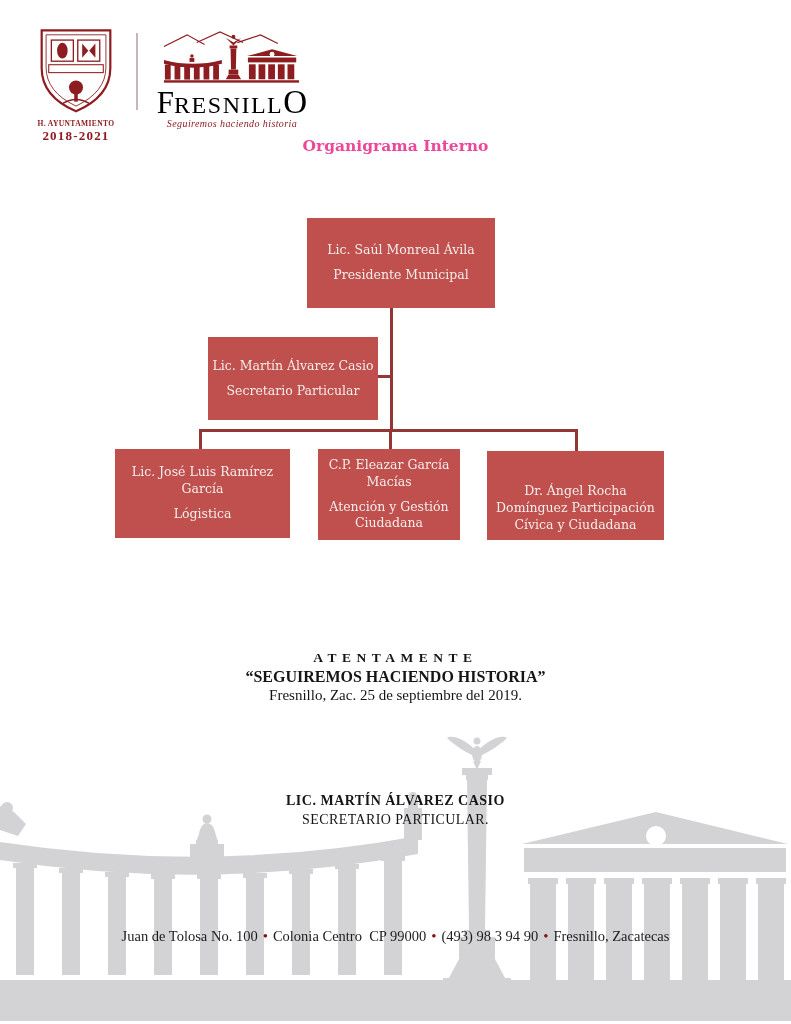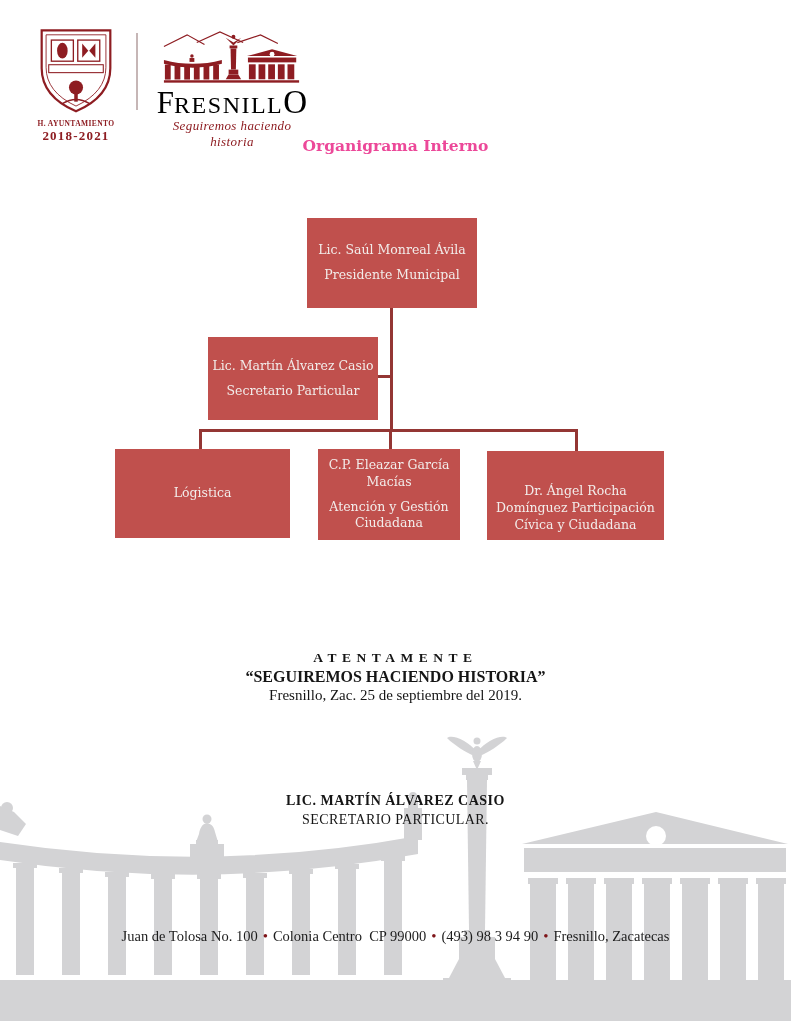--- a/index.html
+++ b/index.html
@@ -13,33 +13,33 @@
   .watermark { position:absolute; left:0; top:724px; width:791px; height:300px; z-index:0; }
 
   
   .crest-wrap { position:absolute; left:30px; top:26px; width:92px; text-align:center; z-index:2; }
   .crest-caption { font-size:7.5px; font-weight:bold; color:#8e1d22; letter-spacing:.4px; margin-top:1px; }
   .crest-period  { font-size:13px;  font-weight:bold; color:#8e1d22; letter-spacing:1.2px; }
   .divider { position:absolute; left:136px; top:33px; width:2px; height:77px; background:#c6b6b6; z-index:2; }
   .logo-wrap { position:absolute; left:150px; top:31px; width:164px; text-align:center; z-index:2; }
   .wordmark { color:#000000; line-height:.9; margin-top:-3px; white-space:nowrap; }
   .wm-big { font-size:31px; } .wm-mid { font-size:24px; letter-spacing:1.5px; } .wm-end { font-size:33px; }
-  .tagline { font-size:13px; font-style:italic; color:#8e1d22; letter-spacing:.4px; margin-top:0;font-family:Liberation Serif, serif; }
+  .tagline { font-size:10px; font-style:italic; color:#8e1d22; letter-spacing:.4px; margin-top:0;font-family:Liberation Serif, serif; }
 
   
   .title { position:absolute; top:136px; left:0; right:0; text-align:center; z-index:2;
            font-family:"DejaVu Serif", serif; font-weight:bold; font-size:15.5px; color:#ec4899; }
 
   
   .obox { position:absolute; z-index:2; background:#c0504d; color:#f2ecea;
           font-family:"DejaVu Serif", serif; font-size:12.5px; line-height:1.35;
           display:flex; flex-direction:column; justify-content:center; align-items:center;
           text-align:center; padding:2px; box-sizing:border-box; }
   .obox p { margin:4px 0; }
-  .b1 { left:307px; top:218px; width:170px; height:90px; }
+  .b1 { left:307px; top:218px; width:188px; height:90px; }
   .b2 { left:208px; top:337px; width:170px; height:83px; }
   .b3 { left:115px; top:449px; width:175px; height:89px; }
   .b4 { left:318px; top:449px; width:142px; height:91px; }
   .b5 { left:487px; top:451px; width:177px; height:89px;justify-content:flex-end; }
   .conn { position:absolute; background:#943634; z-index:1; }
   .vline1 { left:390px; top:308px; width:3px; height:124px; }
   .stub   { left:378px; top:375px; width:13px; height:3px; }
   .hline  { left:199px; top:429px; width:379px; height:3px; }
   .dropL  { left:199px; top:429px; width:3px; height:21px; }
   .dropM  { left:389px; top:429px; width:3px; height:21px; }
@@ -211,20 +211,21 @@
 
   <div class="obox b1">
     <p>Lic. Saúl Monreal Ávila</p>
     <p>Presidente Municipal</p>
   </div>
   <div class="obox b2">
     <p>Lic. Martín Álvarez Casio</p>
     <p>Secretario Particular</p>
   </div>
   <div class="obox b3">
+    <p>Lic. José Luis Ramírez García</p>
     <p>Lógistica</p>
   </div>
   <div class="obox b4">
     <p>C.P. Eleazar García Macías</p>
     <p>Atención y Gestión Ciudadana</p>
   </div>
   <div class="obox b5">
     <p>Dr. Ángel Rocha Domínguez Participación Cívica y Ciudadana</p>
   </div>
 

